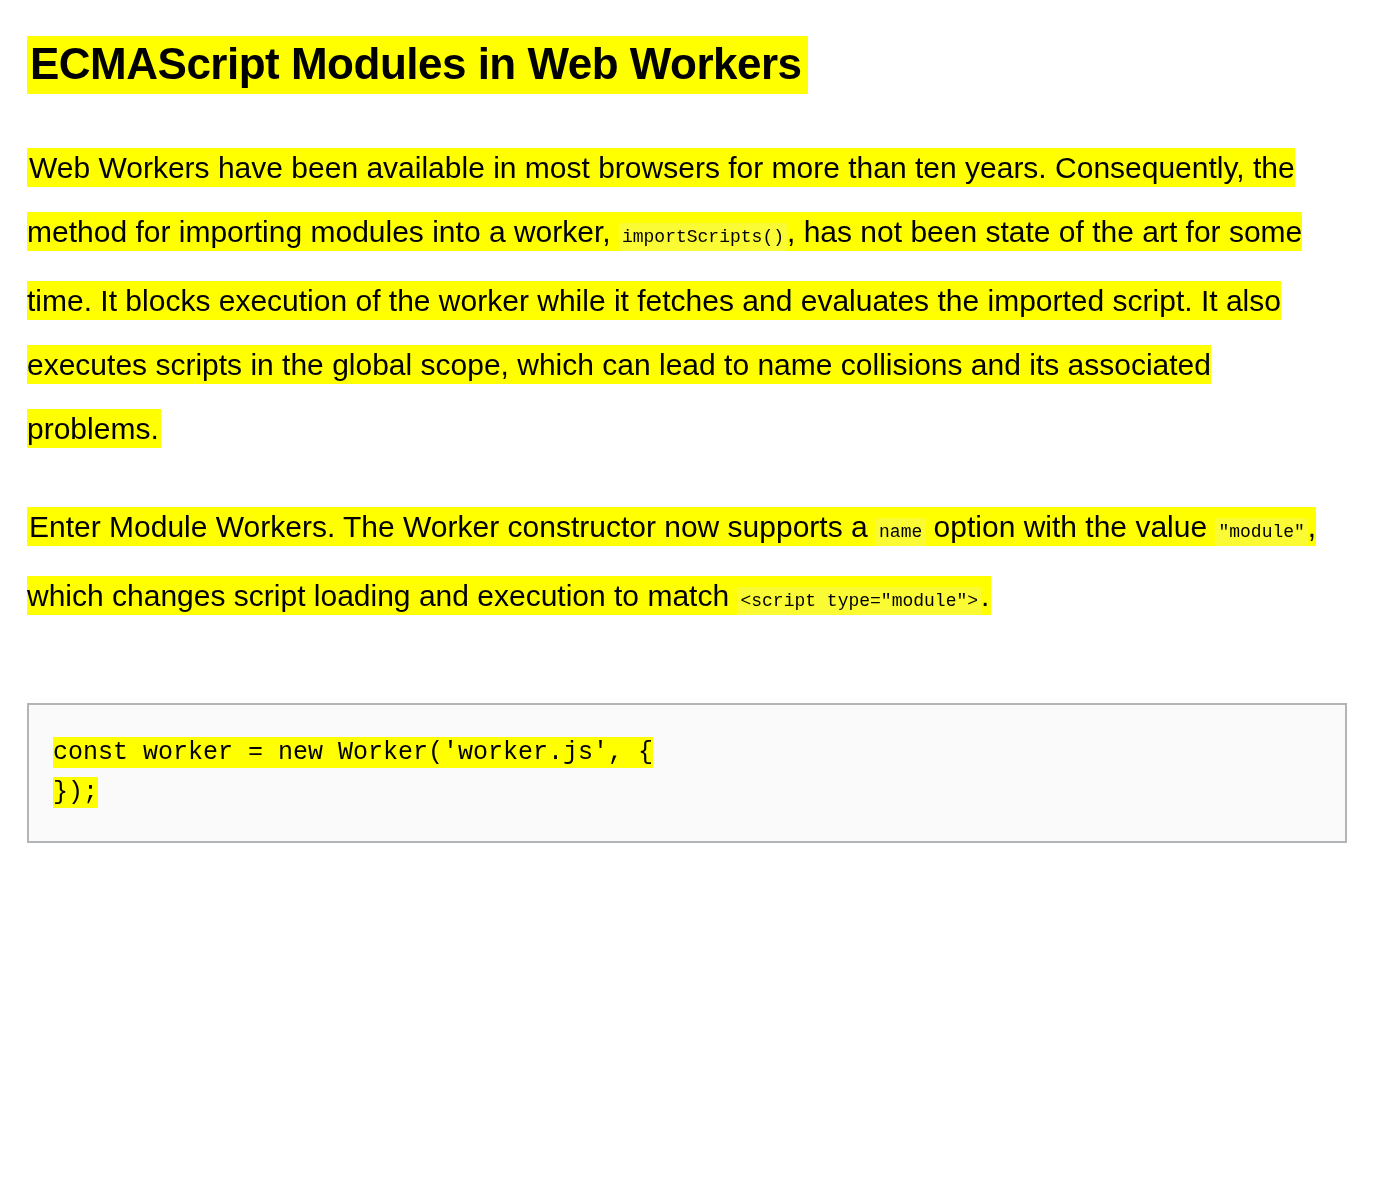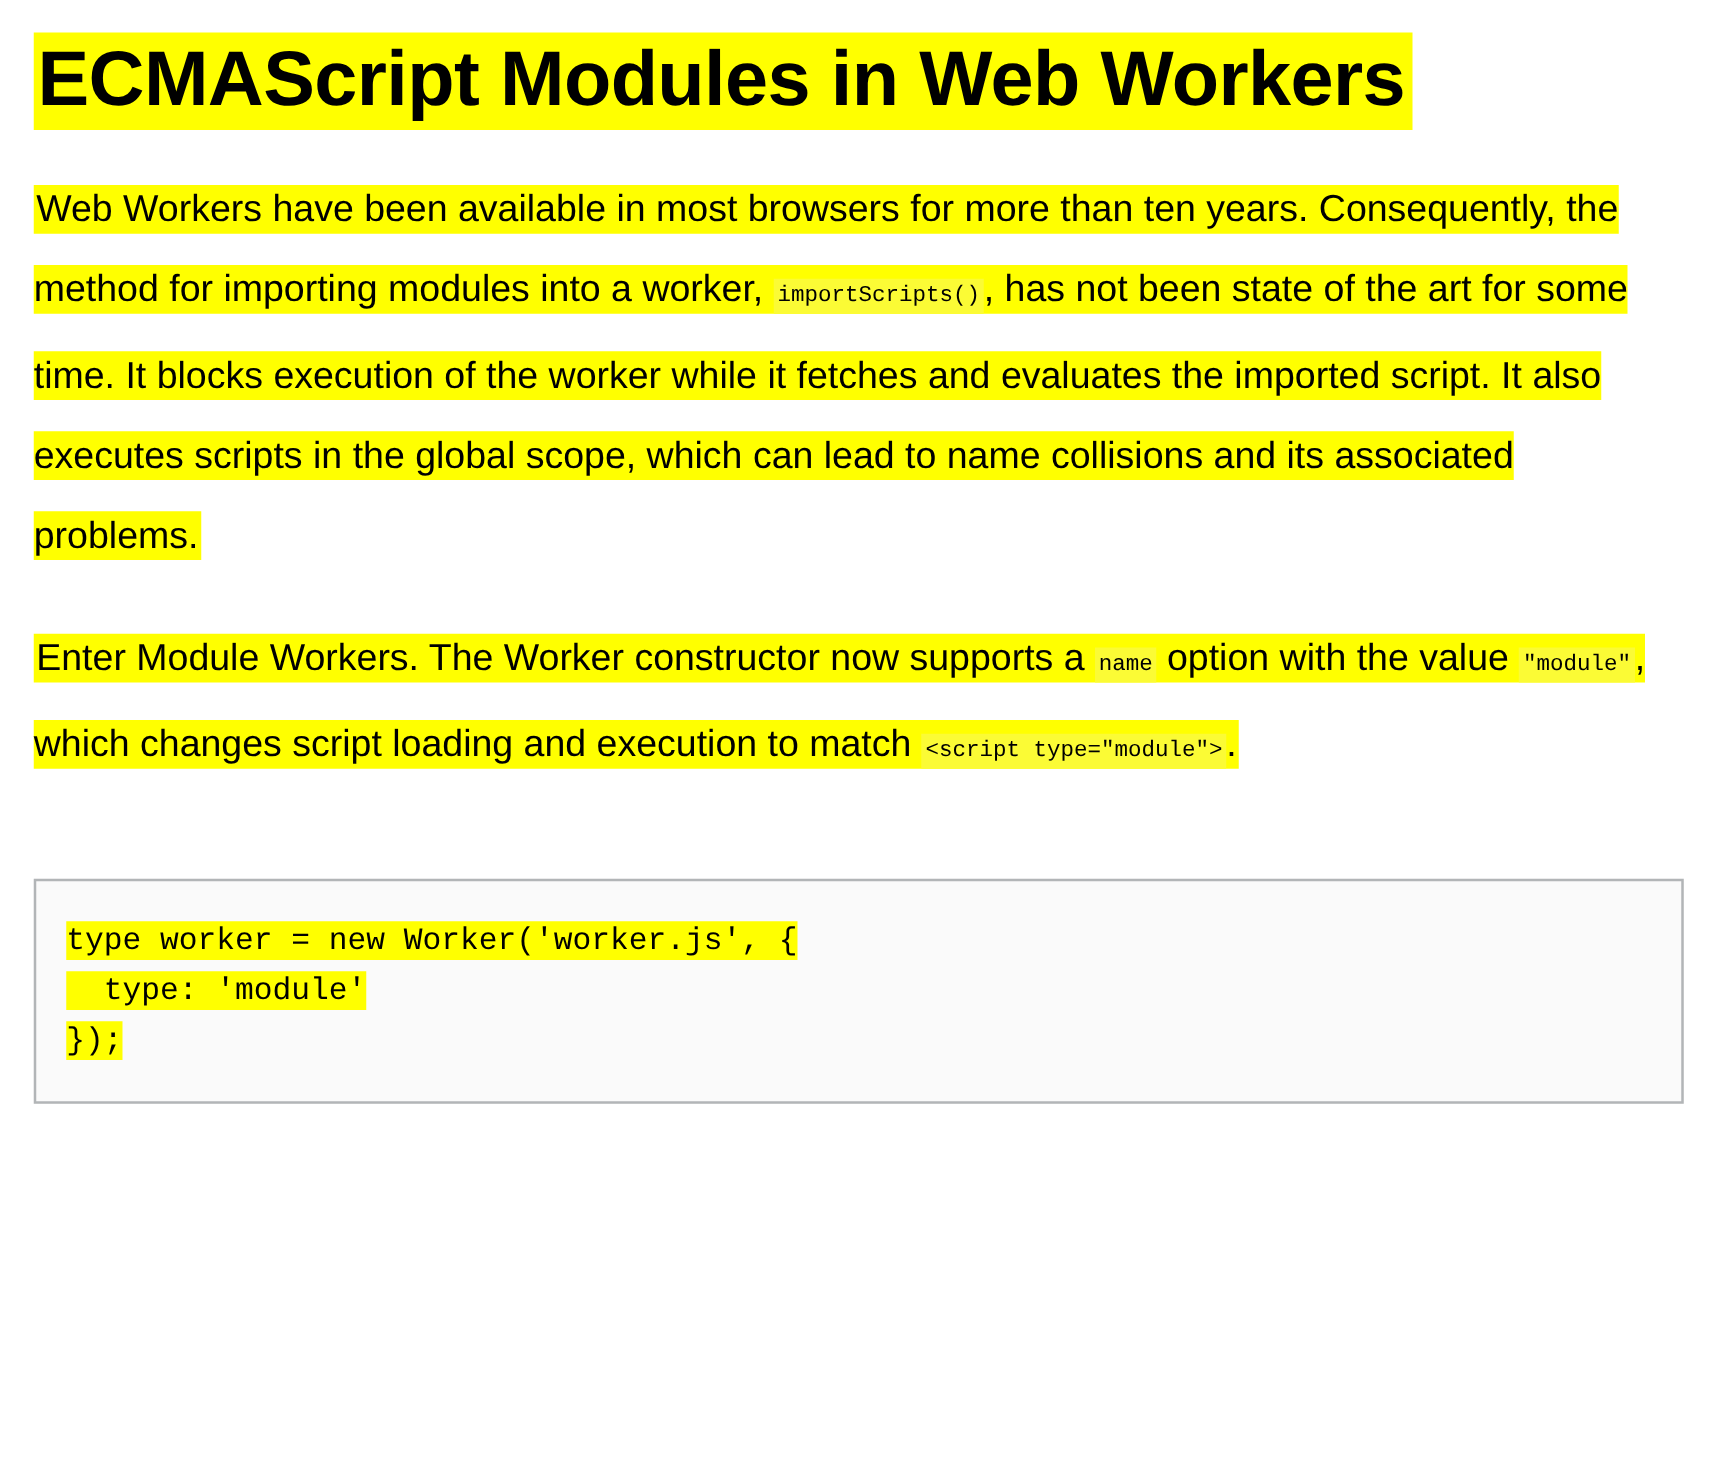--- a/index.html
+++ b/index.html
@@ -18,21 +18,21 @@
     color: var(--text);
   }
   body {
     width: 1374px;
     font-family: "Liberation Sans", sans-serif;
   }
   main {
     padding: 26px 27px 6px 27px;
   }
   h1 {
-    font-size: 62px;
+    font-size: 44px;
     line-height: 76px;
     font-weight: bold;
     margin: 0 0 20px 0;
     letter-spacing: -0.5px;
   }
   h1 mark {
     background: var(--hl);
     color: var(--text);
     padding: 3px 6px 6px 3px;
   }
@@ -75,15 +75,15 @@
 </head>
 <body>
 
 <main>
   <h1><mark>ECMAScript Modules in Web Workers</mark></h1>
 
   <p><mark>Web Workers have been available in most browsers for more than ten years. Consequently, the method for importing modules into a worker, <code class="inline-code">importScripts()</code>, has not been state of the art for some time. It blocks execution of the worker while it fetches and evaluates the imported script. It also executes scripts in the global scope, which can lead to name collisions and its associated problems.</mark></p>
 
   <p><mark>Enter Module Workers. The Worker constructor now supports a <code class="inline-code">name</code> option with the value <code class="inline-code">"module"</code>, which changes script loading and execution to match <code class="inline-code">&lt;script type="module"&gt;</code>.</mark></p>
 
-  <pre class="code-block"><div class="code-line"><mark>type worker = new Worker('worker.js', {</mark></div><div class="code-line"><mark>  type: 'module'</mark></div><div class="code-line"><mark>});</mark></div></pre>
+  <pre class="code-block"><div class="code-line"><mark>const worker = new Worker('worker.js', {</mark></div><div class="code-line"><mark>});</mark></div></pre>
 
 </main>
 
 </body></html>

